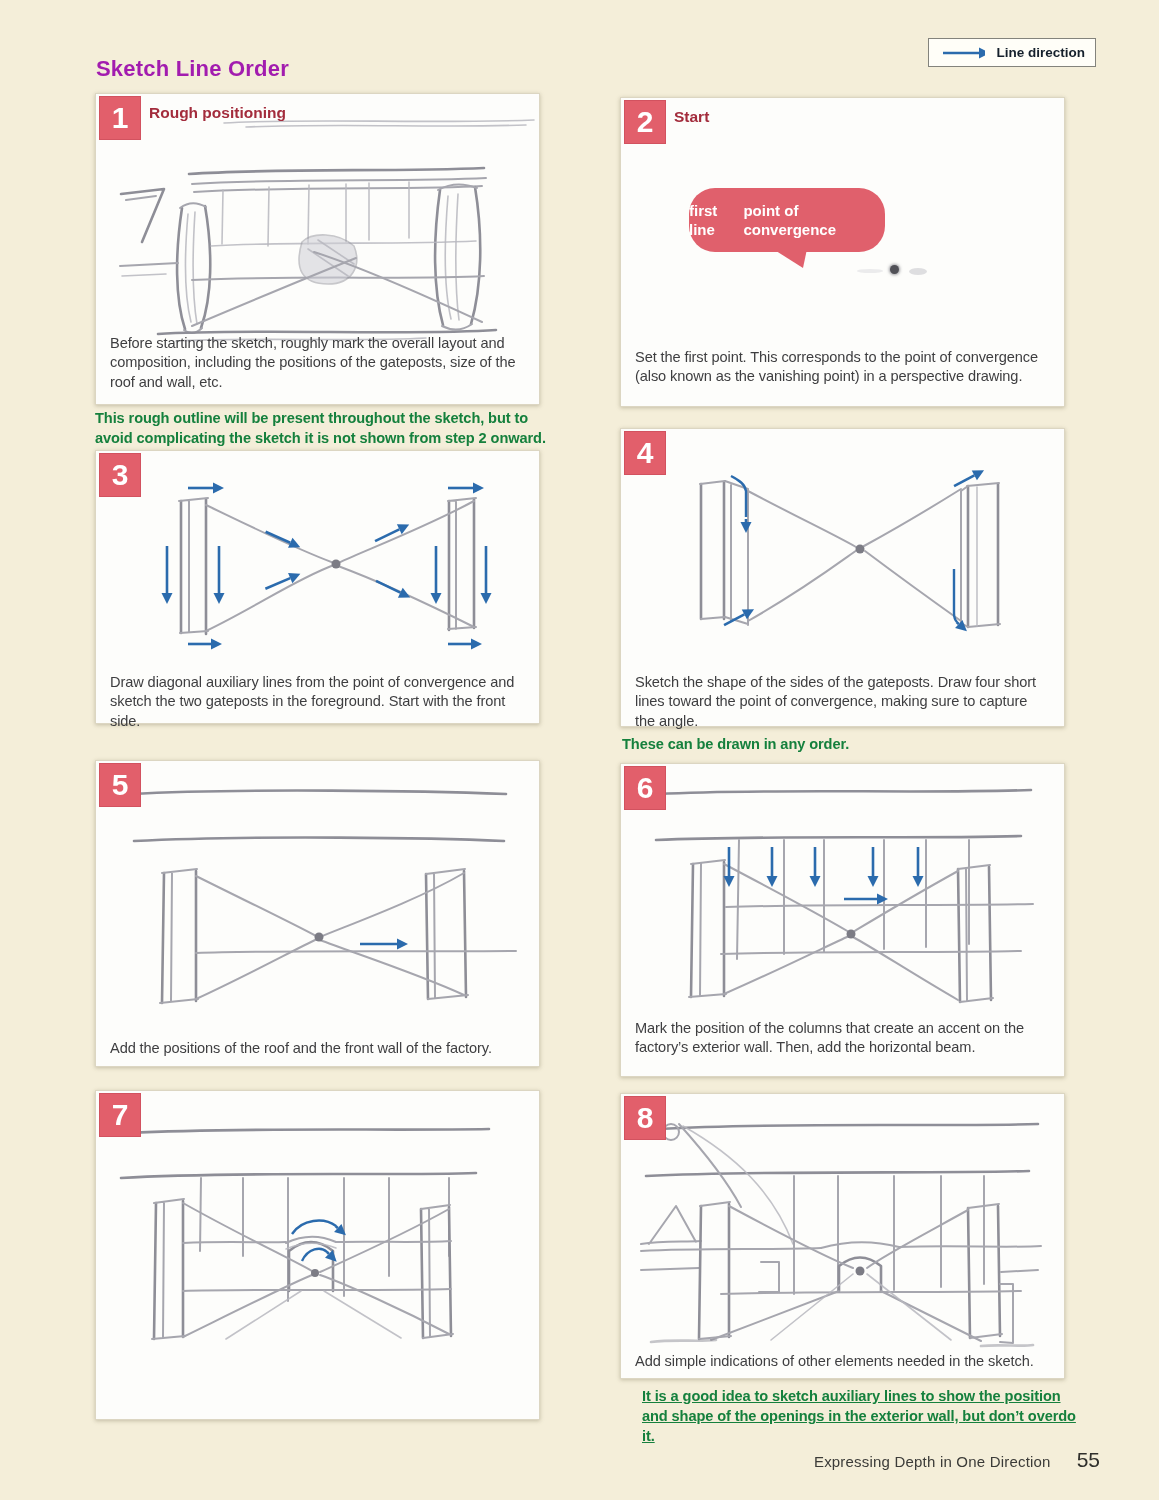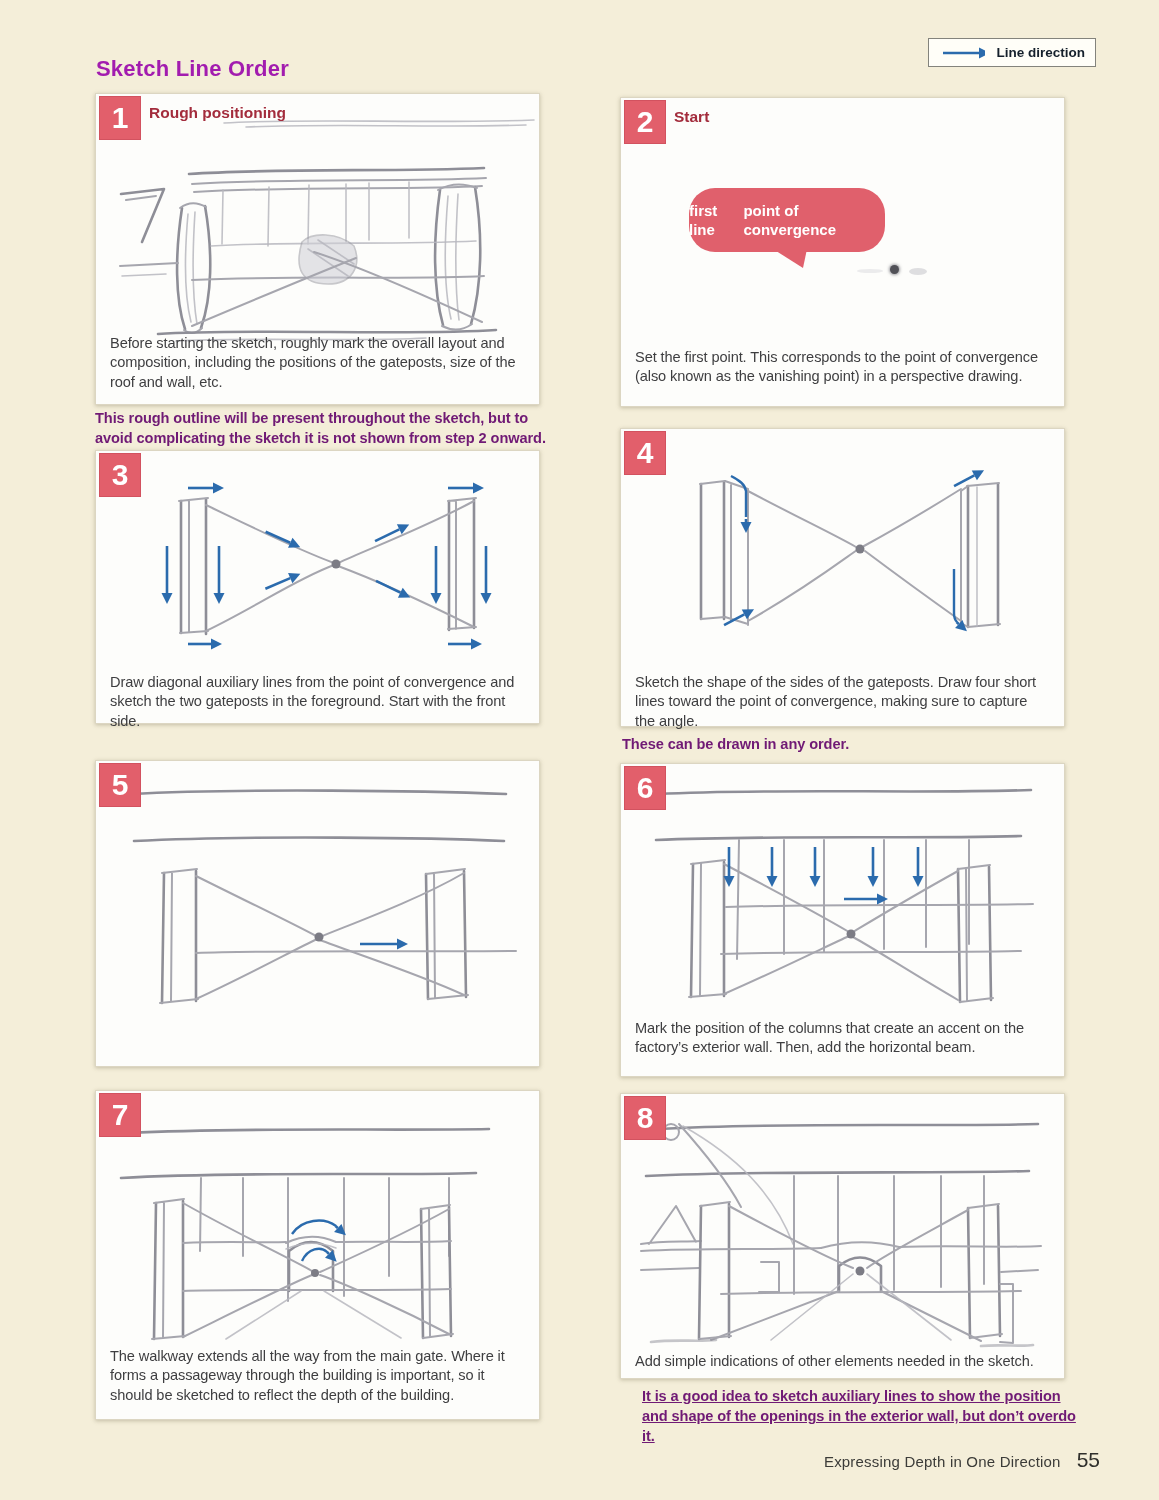--- a/index.html
+++ b/index.html
@@ -10,41 +10,41 @@
 
   .legend{position:absolute;left:928px;top:38px;width:168px;height:29px;background:#fffef8;border:1px solid #83837c;
           display:flex;align-items:center;gap:10px;padding:0 10px;box-sizing:border-box;justify-content:space-between;}
   .legend-label{font-size:13.5px;font-weight:700;color:#15202c;}
 
   .panel{position:absolute;background:#fdfdfb;border:1px solid #dcd6c2;box-shadow:0 1px 4px rgba(110,100,70,.35);}
   .badge{position:absolute;top:2px;left:3px;width:40px;height:42px;background:#e25f6b;border:1px solid #d2525f;
          color:#fff;font-weight:700;font-size:30px;display:flex;align-items:center;justify-content:center;z-index:3;}
   .panel-heading{position:absolute;left:53px;top:10px;font-size:15.5px;font-weight:700;color:#a32c3c;z-index:3;}
   .caption{position:absolute;left:14px;right:13px;font-size:14.6px;line-height:1.32;color:#3e3e40;letter-spacing:-.1px;z-index:3;}
-  .note{position:absolute;font-size:14.6px;line-height:1.38;font-weight:700;color:#701a75;letter-spacing:-.1px;}
+  .note{position:absolute;font-size:14.6px;line-height:1.38;font-weight:700;color:#15803d;letter-spacing:-.1px;}
 
   .sk{position:absolute;left:0;top:0;z-index:1;}
   .pc{stroke:#a6a6ae;stroke-width:2;fill:none;stroke-linecap:round;stroke-linejoin:round;}
   .pcd{stroke:#8e8e97;stroke-width:2.6;fill:none;stroke-linecap:round;stroke-linejoin:round;}
   .pcl{stroke:#b7b7be;stroke-width:1.6;fill:none;opacity:.85;stroke-linecap:round;stroke-linejoin:round;}
   .dot{fill:#7c7c85;}
   .ar line{stroke:#2b6bad;stroke-width:2.6;}
   .ar path{fill:#2b6bad;stroke:none;}
   .arline{stroke:#2b6bad;stroke-width:2.4;fill:none;}
 
   .bubble{position:absolute;left:68px;top:90px;width:196px;height:64px;background:#e0606c;border-radius:26px;
           display:flex;flex-direction:row;align-items:center;justify-content:center;color:#fff;font-weight:700;
           font-size:15px;line-height:1.3;z-index:2;}
   .bubble-tail{position:absolute;left:150px;top:151px;z-index:2;}
   .vp-dot{position:absolute;left:269px;top:167px;width:9px;height:9px;border-radius:50%;background:#515157;
           box-shadow:0 0 3px 1px rgba(80,80,90,.55);z-index:2;}
   .smudge{position:absolute;left:288px;top:170px;width:18px;height:7px;border-radius:50%;background:#c9c9cf;opacity:.6;z-index:1;}
   .smudge2{position:absolute;left:236px;top:171px;width:26px;height:4px;border-radius:50%;background:#d9d9de;opacity:.5;z-index:1;}
 
-  .footer{position:absolute;top:1448px;right:59px;display:flex;align-items:baseline;gap:16px;}
+  .footer{position:absolute;top:1448px;right:59px;display:flex;align-items:baseline;gap:26px;}
   .footer-section{font-size:15px;color:#3b3b38;letter-spacing:.2px;}
   .footer-page{font-size:21px;color:#2f2f2c;}
 </style>
 </head>
 <body>
 
 <div class="page">
 
   <div class="page-title">Sketch Line Order</div>
 
@@ -241,20 +241,21 @@
       <path class="pc" d="M368,112 C320,140 250,165 224,176"></path>
       <path class="pc" d="M100,238 C150,215 196,190 221,178"></path>
       <path class="pc" d="M368,234 C320,212 252,190 224,179"></path>
       <path class="pc" d="M100,192 C180,189 320,191 420,190"></path>
       <circle class="dot" cx="223" cy="176" r="4.5"></circle>
       <g class="ar" transform="translate(304,183)">
           <line x1="-40" y1="0" x2="-3" y2="0"></line>
           <path d="M-3,-5.5 L8,0 L-3,5.5 Z"></path>
         </g>
     </svg>
+    <div class="caption" style="top:278px;">Add the positions of the roof and the front wall of the factory.</div>
   </div>
 
   <div class="panel" style="left:620px;top:763px;width:443px;height:312px;">
     <div class="badge">6</div>
     <svg class="sk" width="443" height="312" viewBox="0 0 443 312">
       <path class="pcd" d="M37,30 C150,24 300,30 410,26"></path>
       <path class="pcd" d="M35,76 C150,71 300,75 400,72"></path>
       <path class="pc" d="M118,76 L116,195 M163,76 L163,190 M203,76 L203,188 M263,76 L263,185 M305,76 L305,183 M348,76 L348,180"></path>
       <g>
         <path class="pcd" d="M72,100 L70,233 M103,98 L103,232"></path>
@@ -331,21 +332,20 @@
       <g class="ar" transform="translate(244,139) rotate(42)">
           <line x1="-6" y1="0" x2="-3" y2="0"></line>
           <path d="M-3,-5.5 L8,0 L-3,5.5 Z"></path>
         </g>
       <path class="arline" d="M206,170 C212,157 225,155 231,161"></path>
       <g class="ar" transform="translate(235,165) rotate(45)">
           <line x1="-6" y1="0" x2="-3" y2="0"></line>
           <path d="M-3,-5.5 L8,0 L-3,5.5 Z"></path>
         </g>
     </svg>
-    <div class="caption" style="top:256px;">The walkway extends all the way from the main gate. Where it forms a passageway through the building is important, so it should be sketched to reflect the depth of the building.</div>
   </div>
 
   <div class="panel" style="left:620px;top:1093px;width:443px;height:284px;">
     <div class="badge">8</div>
     <svg class="sk" width="443" height="284" viewBox="0 0 443 284">
       <path class="pcd" d="M38,35 C160,28 320,33 417,30"></path>
       <path class="pcd" d="M25,82 C150,76 320,80 408,77"></path>
       <circle class="pc" cx="50" cy="38" r="8"></circle>
       <path class="pc" d="M58,30 C85,60 105,85 120,113"></path>
       <path class="pcl" d="M62,32 C115,62 152,98 172,150"></path>

